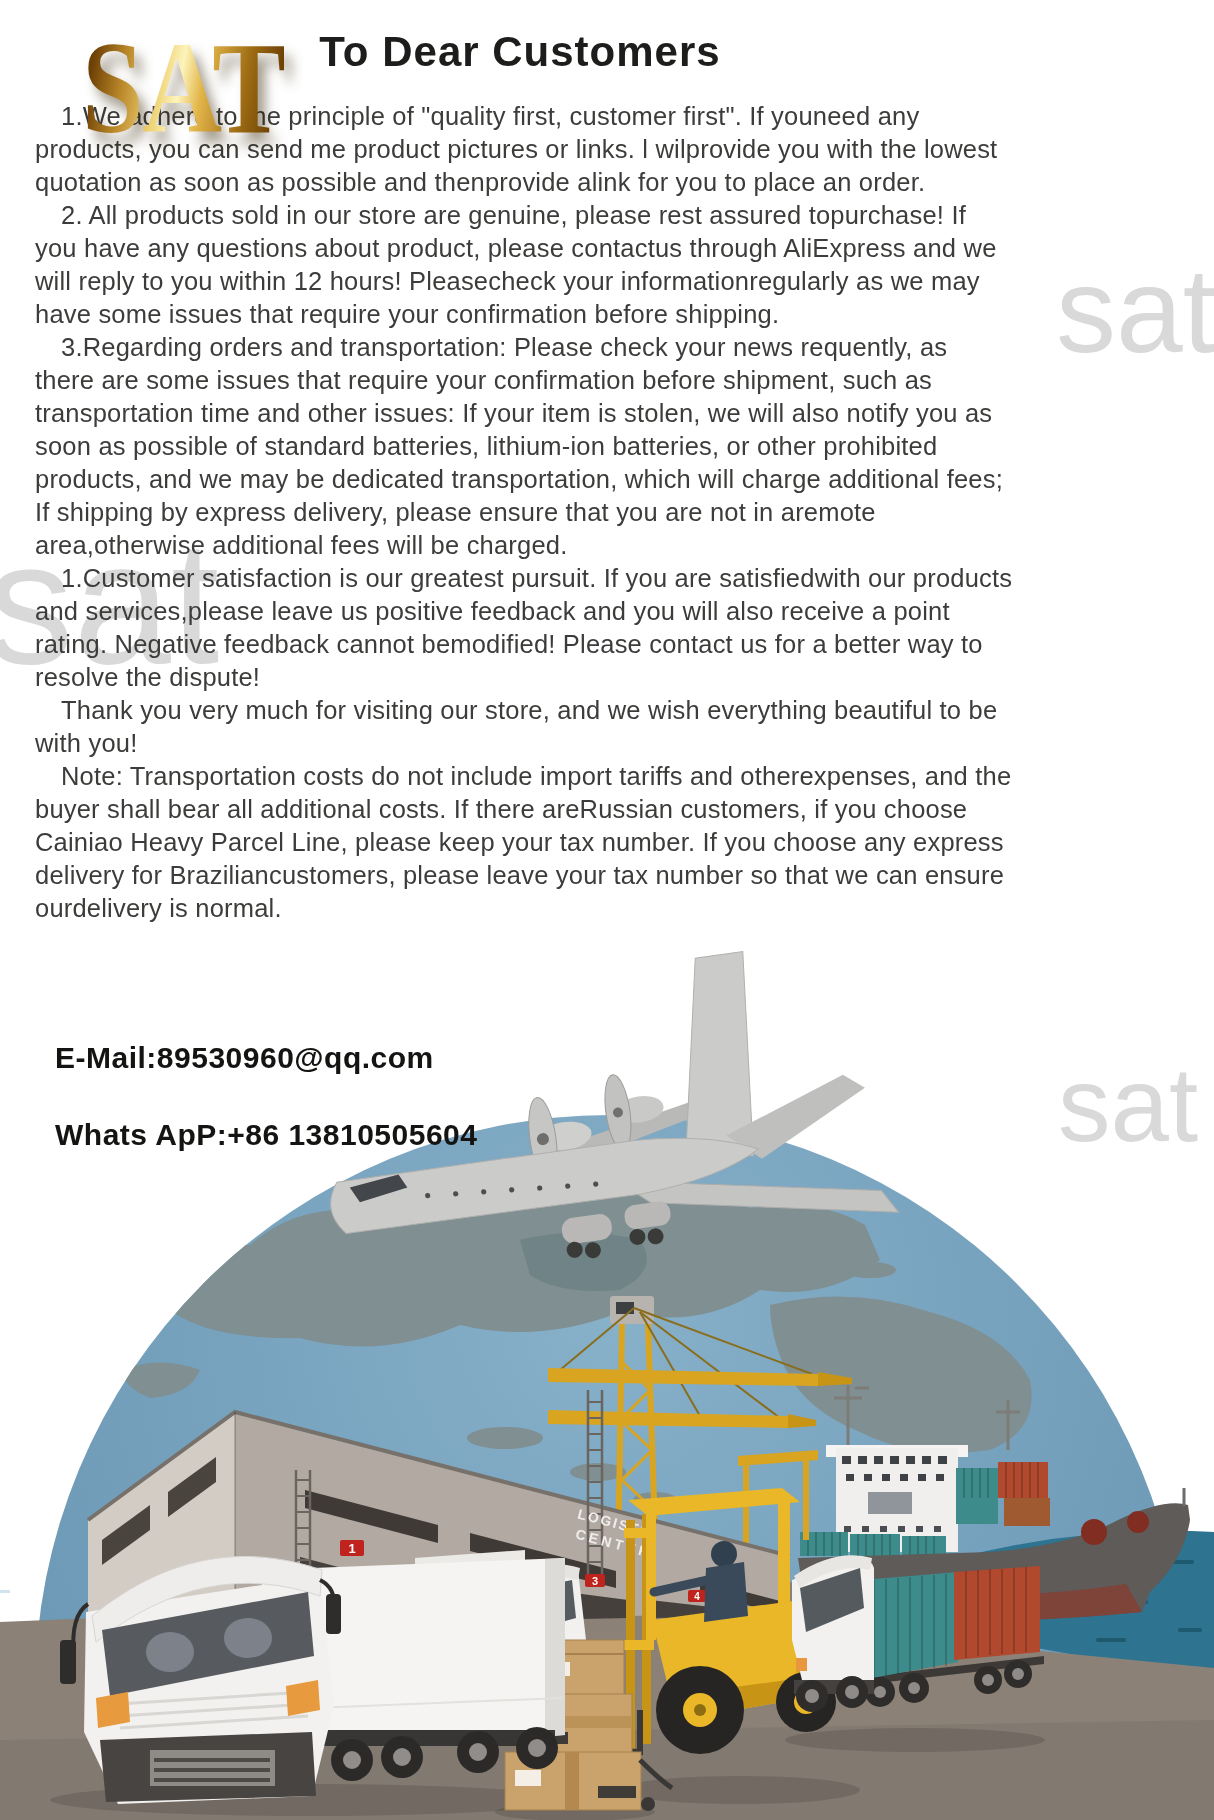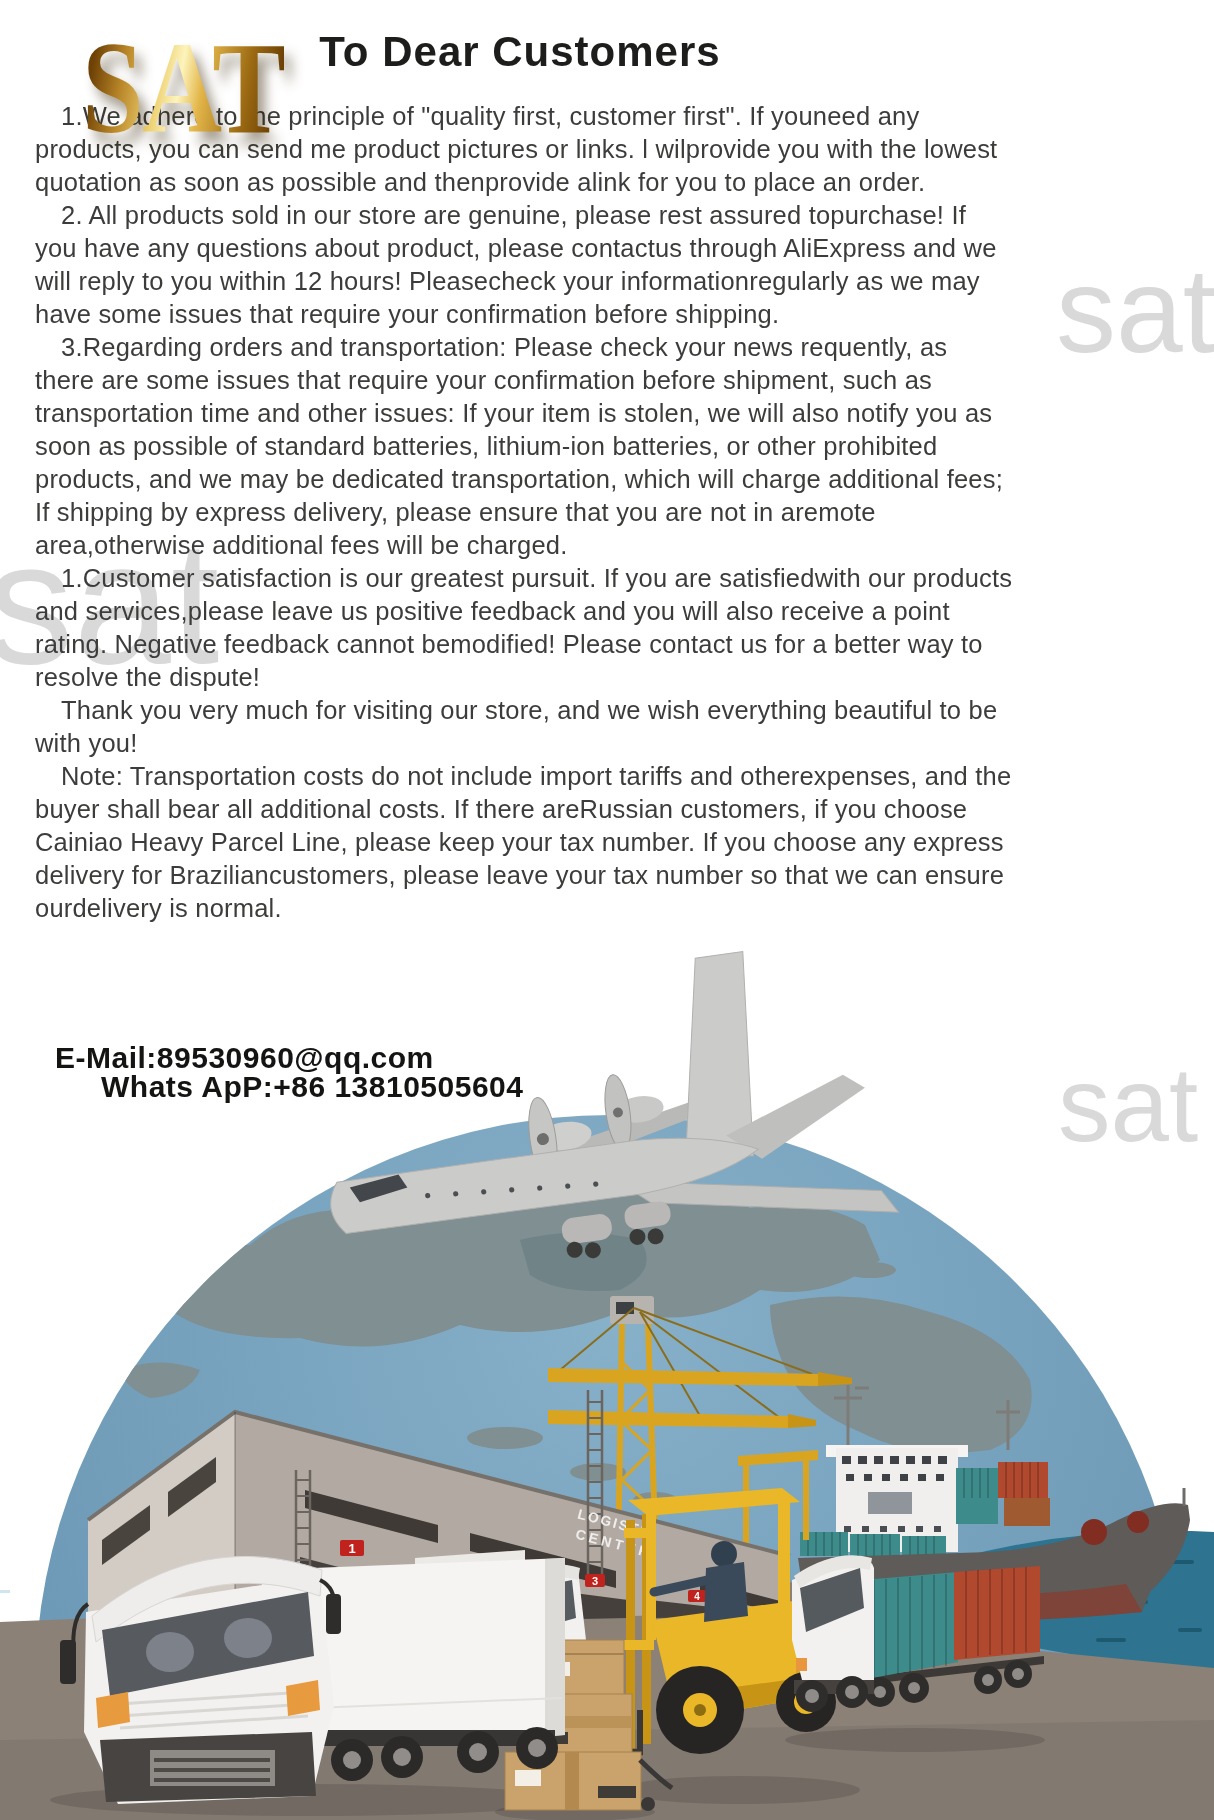--- a/index.html
+++ b/index.html
@@ -16,21 +16,21 @@
         background:linear-gradient(102deg,#6e4206 8%,#b88527 22%,#edd070 38%,#fdf4bc 48%,#e3b64a 58%,#9c6a12 78%,#6e4206 92%);
         -webkit-background-clip:text;background-clip:text;color:transparent;
         filter:drop-shadow(9px 11px 7px rgba(50,33,0,.45));}
   #title{position:absolute;left:0;top:28px;width:1040px;text-align:center;z-index:2;
          font-size:42px;font-weight:700;color:#1d1d1b;letter-spacing:1px;}
   #body-text{position:absolute;left:35px;top:100px;width:978px;z-index:2;
              font-size:25.5px;line-height:33px;color:#3c3c3a;letter-spacing:.2px;}
   #body-text p{margin:0;text-indent:26px;}
   .contact{position:absolute;left:55px;z-index:2;font-size:30px;font-weight:700;color:#141412;letter-spacing:.5px;}
   #contact-email{top:1041px;}
-  #contact-whatsapp{top:1070px;margin-left:46px;}
+  #contact-whatsapp{top:1118px;}
   #scene{position:absolute;left:0;top:940px;width:1214px;height:880px;z-index:1;}
 </style>
 </head>
 <body>
 
 <div id="page">
 
   <div class="watermark" id="wm-right-top">sat</div>
   <div class="watermark" id="wm-left-mid">sat</div>
   <div class="watermark" id="wm-right-bottom">sat</div>

